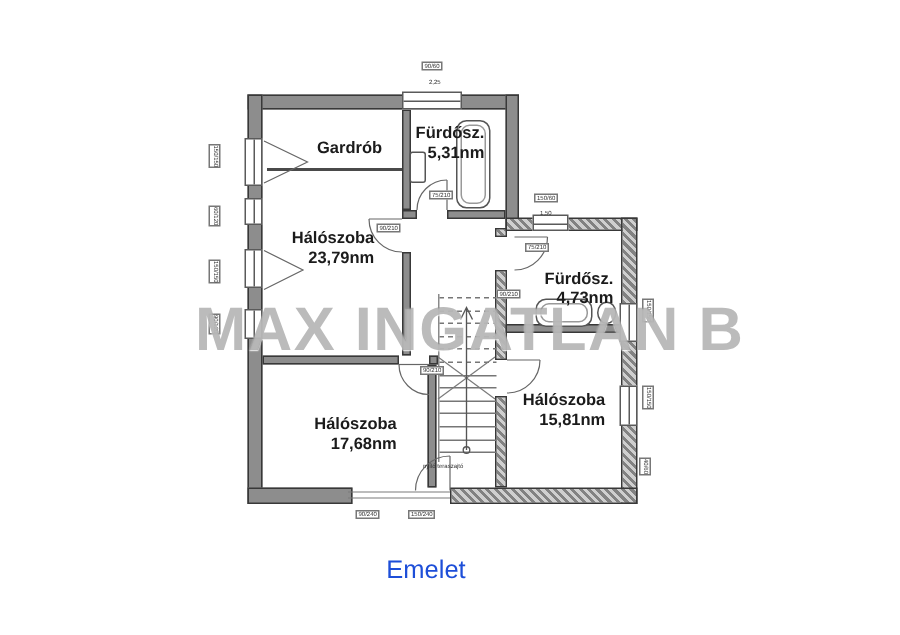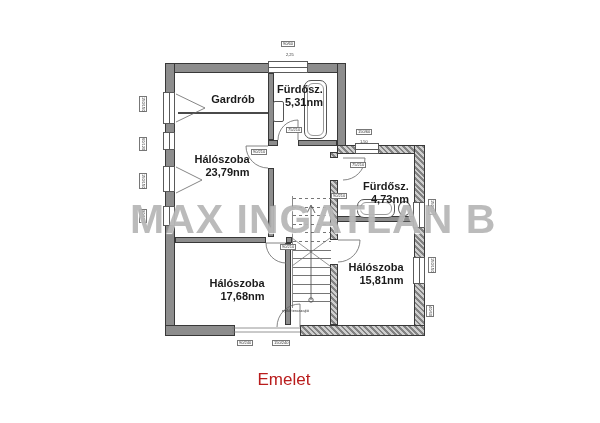--- a/index.html
+++ b/index.html
@@ -22,21 +22,21 @@
   .dim.v{writing-mode:vertical-rl;}
   #stairs{position:absolute;left:292px;top:196px;width:38px;height:112px;
           border-left:1px solid #8a8a8a;z-index:3;}
   .tread{position:absolute;left:0;right:0;height:1px;background:#767676;}
   .tread.dash{background:repeating-linear-gradient(90deg,#767676 0 3px,transparent 3px 6px);}
   #linework{position:absolute;left:0;top:0;z-index:6;}
   #watermark{position:absolute;left:130px;top:196px;font-size:41px;font-weight:bold;
              color:rgba(124,124,124,0.52);letter-spacing:1px;white-space:nowrap;
              text-shadow:0 1px 1px rgba(255,255,255,0.9);z-index:20;}
   #caption{position:absolute;left:234px;top:370px;width:100px;text-align:center;
-           font-size:17px;color:#b91c1c;z-index:8;}
+           font-size:17px;color:#1d4ed8;z-index:8;}
 </style>
 </head>
 <body>
 
 <div id="canvas">
 
   <div class="wall" style="left:165px;top:63px;width:181px;height:10px"></div>
   <div class="wall" style="left:165px;top:63px;width:10px;height:273px"></div>
   <div class="wall" style="left:165px;top:325px;width:70px;height:11px"></div>
   <div class="wall" style="left:337px;top:63px;width:9px;height:89px"></div>

